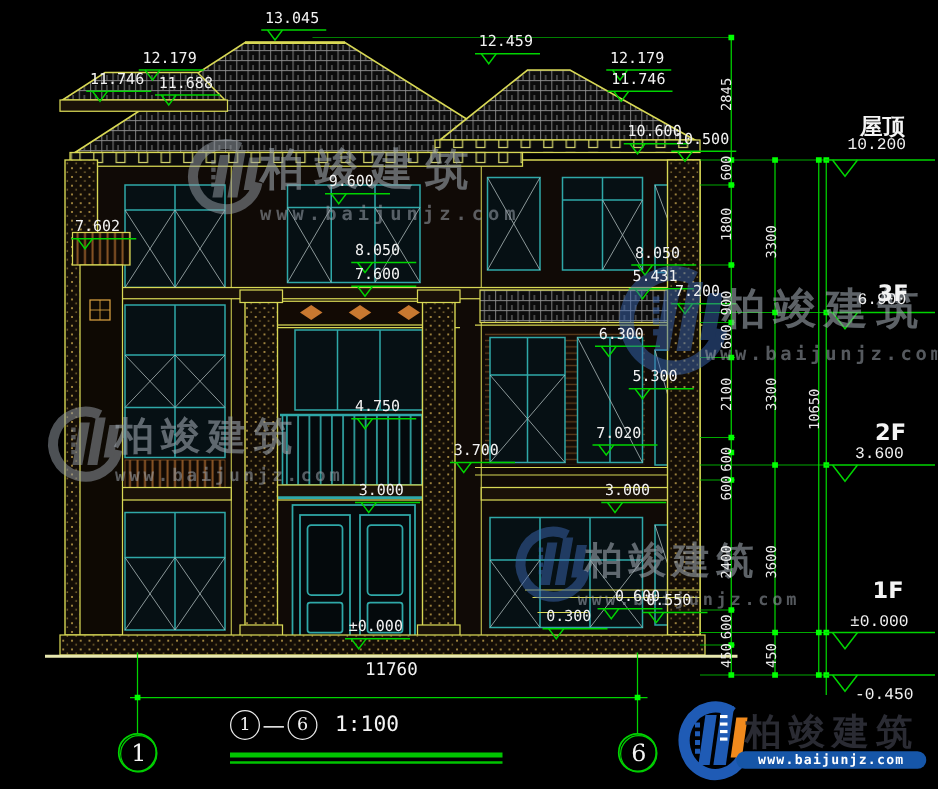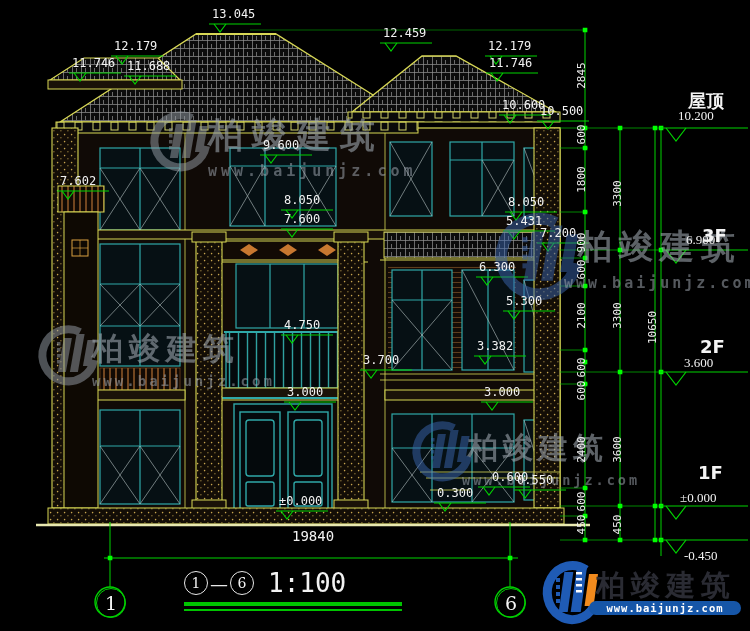--- a/index.html
+++ b/index.html
@@ -5,34 +5,34 @@
   html,body{margin:0;padding:0;background:#000;}
   #stage{position:relative;width:750px;height:631px;background:#000;overflow:hidden;
          font-family:"DejaVu Sans",sans-serif;}
   .mk{position:absolute;color:#f2f2f2;font-size:12px;line-height:12px;white-space:nowrap;
       font-family:"DejaVu Sans Mono",monospace;z-index:30;}
   .vd{position:absolute;width:70px;text-align:center;transform:rotate(-90deg);
       color:#ececec;font-size:11px;line-height:11px;font-family:"DejaVu Sans Mono",monospace;z-index:30;}
   .lvl-label{position:absolute;color:#f4f4f4;font-weight:bold;font-size:18px;z-index:30;
       font-family:"DejaVu Sans",sans-serif;}
   .lvl-val{position:absolute;color:#f2f2f2;font-size:13px;z-index:30;
-      font-family:Liberation Serif, serif;}
+      font-family:Liberation Mono, monospace;}
   .axis-bubble{position:absolute;width:28px;height:28px;border:1.6px solid #00cc00;border-radius:50%;
       color:#f5f5f5;font-size:19px;text-align:center;line-height:28px;z-index:30;
       font-family:"DejaVu Serif",serif;}
   .wm{position:absolute;z-index:20;pointer-events:none;}
   .wm .brand{color:rgba(155,163,172,.60);font-weight:bold;white-space:nowrap;}
   .wm .url{color:rgba(155,163,172,.55);font-weight:bold;white-space:nowrap;
       font-family:"DejaVu Sans Mono",monospace;}
   #title-row{position:absolute;left:184px;top:568px;display:flex;align-items:center;z-index:30;}
   .t-bubble{width:22px;height:22px;border:1.5px solid #e8e8e8;border-radius:50%;color:#f2f2f2;
       font-size:14px;text-align:center;line-height:22px;font-family:"DejaVu Serif",serif;}
   .t-dash{color:#e8e8e8;font-size:18px;margin:0 2px;}
   .t-name{color:#f5f5f5;font-size:25px;font-weight:bold;letter-spacing:2px;margin-left:4px;}
-  .t-scale{color:#f2f2f2;font-size:26px;margin-left:14px;font-family:"DejaVu Sans Mono",monospace;}
+  .t-scale{color:#f2f2f2;font-size:17px;margin-left:14px;font-family:"DejaVu Sans Mono",monospace;}
   .t-underline1{position:absolute;left:184px;top:602px;width:218px;height:4px;background:#00c400;z-index:30;}
   .t-underline2{position:absolute;left:184px;top:609px;width:218px;height:2px;background:#00c400;z-index:30;}
   #footer-name{position:absolute;left:596px;top:566px;color:#2a2b33;font-size:29px;font-weight:bold;
       letter-spacing:6px;white-space:nowrap;z-index:30;}
   #footer-banner{position:absolute;left:589px;top:601px;width:152px;height:14px;background:#1656a8;
       border-radius:7px;color:#fff;font-size:10.5px;font-weight:bold;letter-spacing:1px;
       text-align:center;line-height:14px;z-index:30;font-family:"DejaVu Sans Mono",monospace;}
   svg.cad{position:absolute;left:0;top:0;z-index:10;}
   svg.logo-svg{position:absolute;left:0;top:0;z-index:25;}
 </style>
@@ -283,21 +283,21 @@
   <div class="mk" style="left:60px;top:175px">7.602</div>
   <div class="mk" style="left:263px;top:139px">9.600</div>
   <div class="mk" style="left:284px;top:194px">8.050</div>
   <div class="mk" style="left:284px;top:213px">7.600</div>
   <div class="mk" style="left:508px;top:196px">8.050</div>
   <div class="mk" style="left:506px;top:215px">5.431</div>
   <div class="mk" style="left:540px;top:227px">7.200</div>
   <div class="mk" style="left:479px;top:261px">6.300</div>
   <div class="mk" style="left:506px;top:295px">5.300</div>
   <div class="mk" style="left:284px;top:319px">4.750</div>
-  <div class="mk" style="left:477px;top:340px">3.382</div>
+  <div class="mk" style="left:477px;top:340px">7.020</div>
   <div class="mk" style="left:363px;top:354px">3.700</div>
   <div class="mk" style="left:287px;top:386px">3.000</div>
   <div class="mk" style="left:484px;top:386px">3.000</div>
   <div class="mk" style="left:492px;top:471px">0.600</div>
   <div class="mk" style="left:517px;top:474px">0.550</div>
   <div class="mk" style="left:437px;top:487px">0.300</div>
   <div class="mk" style="left:279px;top:495px">±0.000</div>
 
   <div class="vd" style="left:546px;top:70px">2845</div>
   <div class="vd" style="left:546px;top:129px">600</div>
@@ -319,21 +319,21 @@
   <div class="lvl-label" style="left:688px;top:89px">屋顶</div>
   <div class="lvl-val" style="left:678px;top:108px">10.200</div>
   <div class="lvl-label" style="left:702px;top:225px">3F</div>
   <div class="lvl-val" style="left:686px;top:232px">6.900</div>
   <div class="lvl-label" style="left:700px;top:336px">2F</div>
   <div class="lvl-val" style="left:684px;top:355px">3.600</div>
   <div class="lvl-label" style="left:698px;top:462px">1F</div>
   <div class="lvl-val" style="left:680px;top:490px">±0.000</div>
   <div class="lvl-val" style="left:684px;top:548px">-0.450</div>
 
-  <div class="mk" style="left:292px;top:530px;font-size:14px">19840</div>
+  <div class="mk" style="left:292px;top:530px;font-size:14px">11760</div>
   <div class="axis-bubble" style="left:96px;top:588px">1</div>
   <div class="axis-bubble" style="left:496px;top:588px">6</div>
 
   <div id="title-row">
     <span class="t-bubble">1</span>
     <span class="t-dash">—</span>
     <span class="t-bubble">6</span>
     <span class="t-scale">1:100</span>
   </div>
   <div class="t-underline1"></div>

